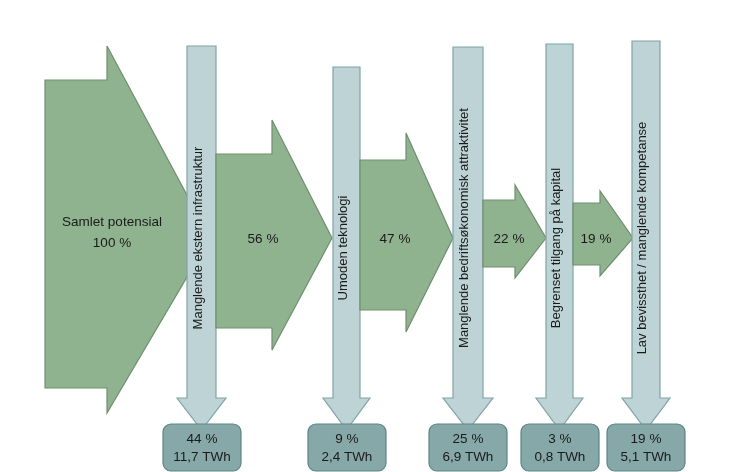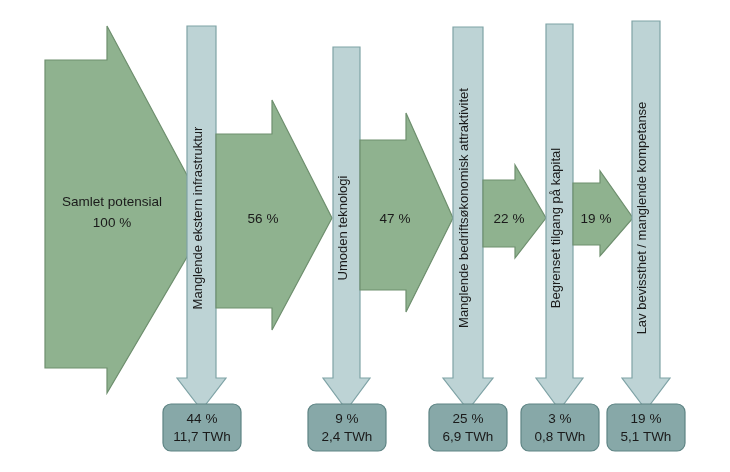--- a/index.html
+++ b/index.html
@@ -11,20 +11,21 @@
     width: 730px;
     height: 472px;
     font-family: "Liberation Sans", sans-serif;
     overflow: hidden;
   }
   #stage {
     position: relative;
     width: 730px;
     height: 344px;
     background: #ffffff;
+    margin-top: 20px;
   }
   #diagram-svg {
     position: absolute;
     left: 0;
     top: 0;
     width: 730px;
     height: 472px;
   }
   .flow-label {
     font-family: "Liberation Sans", sans-serif;

